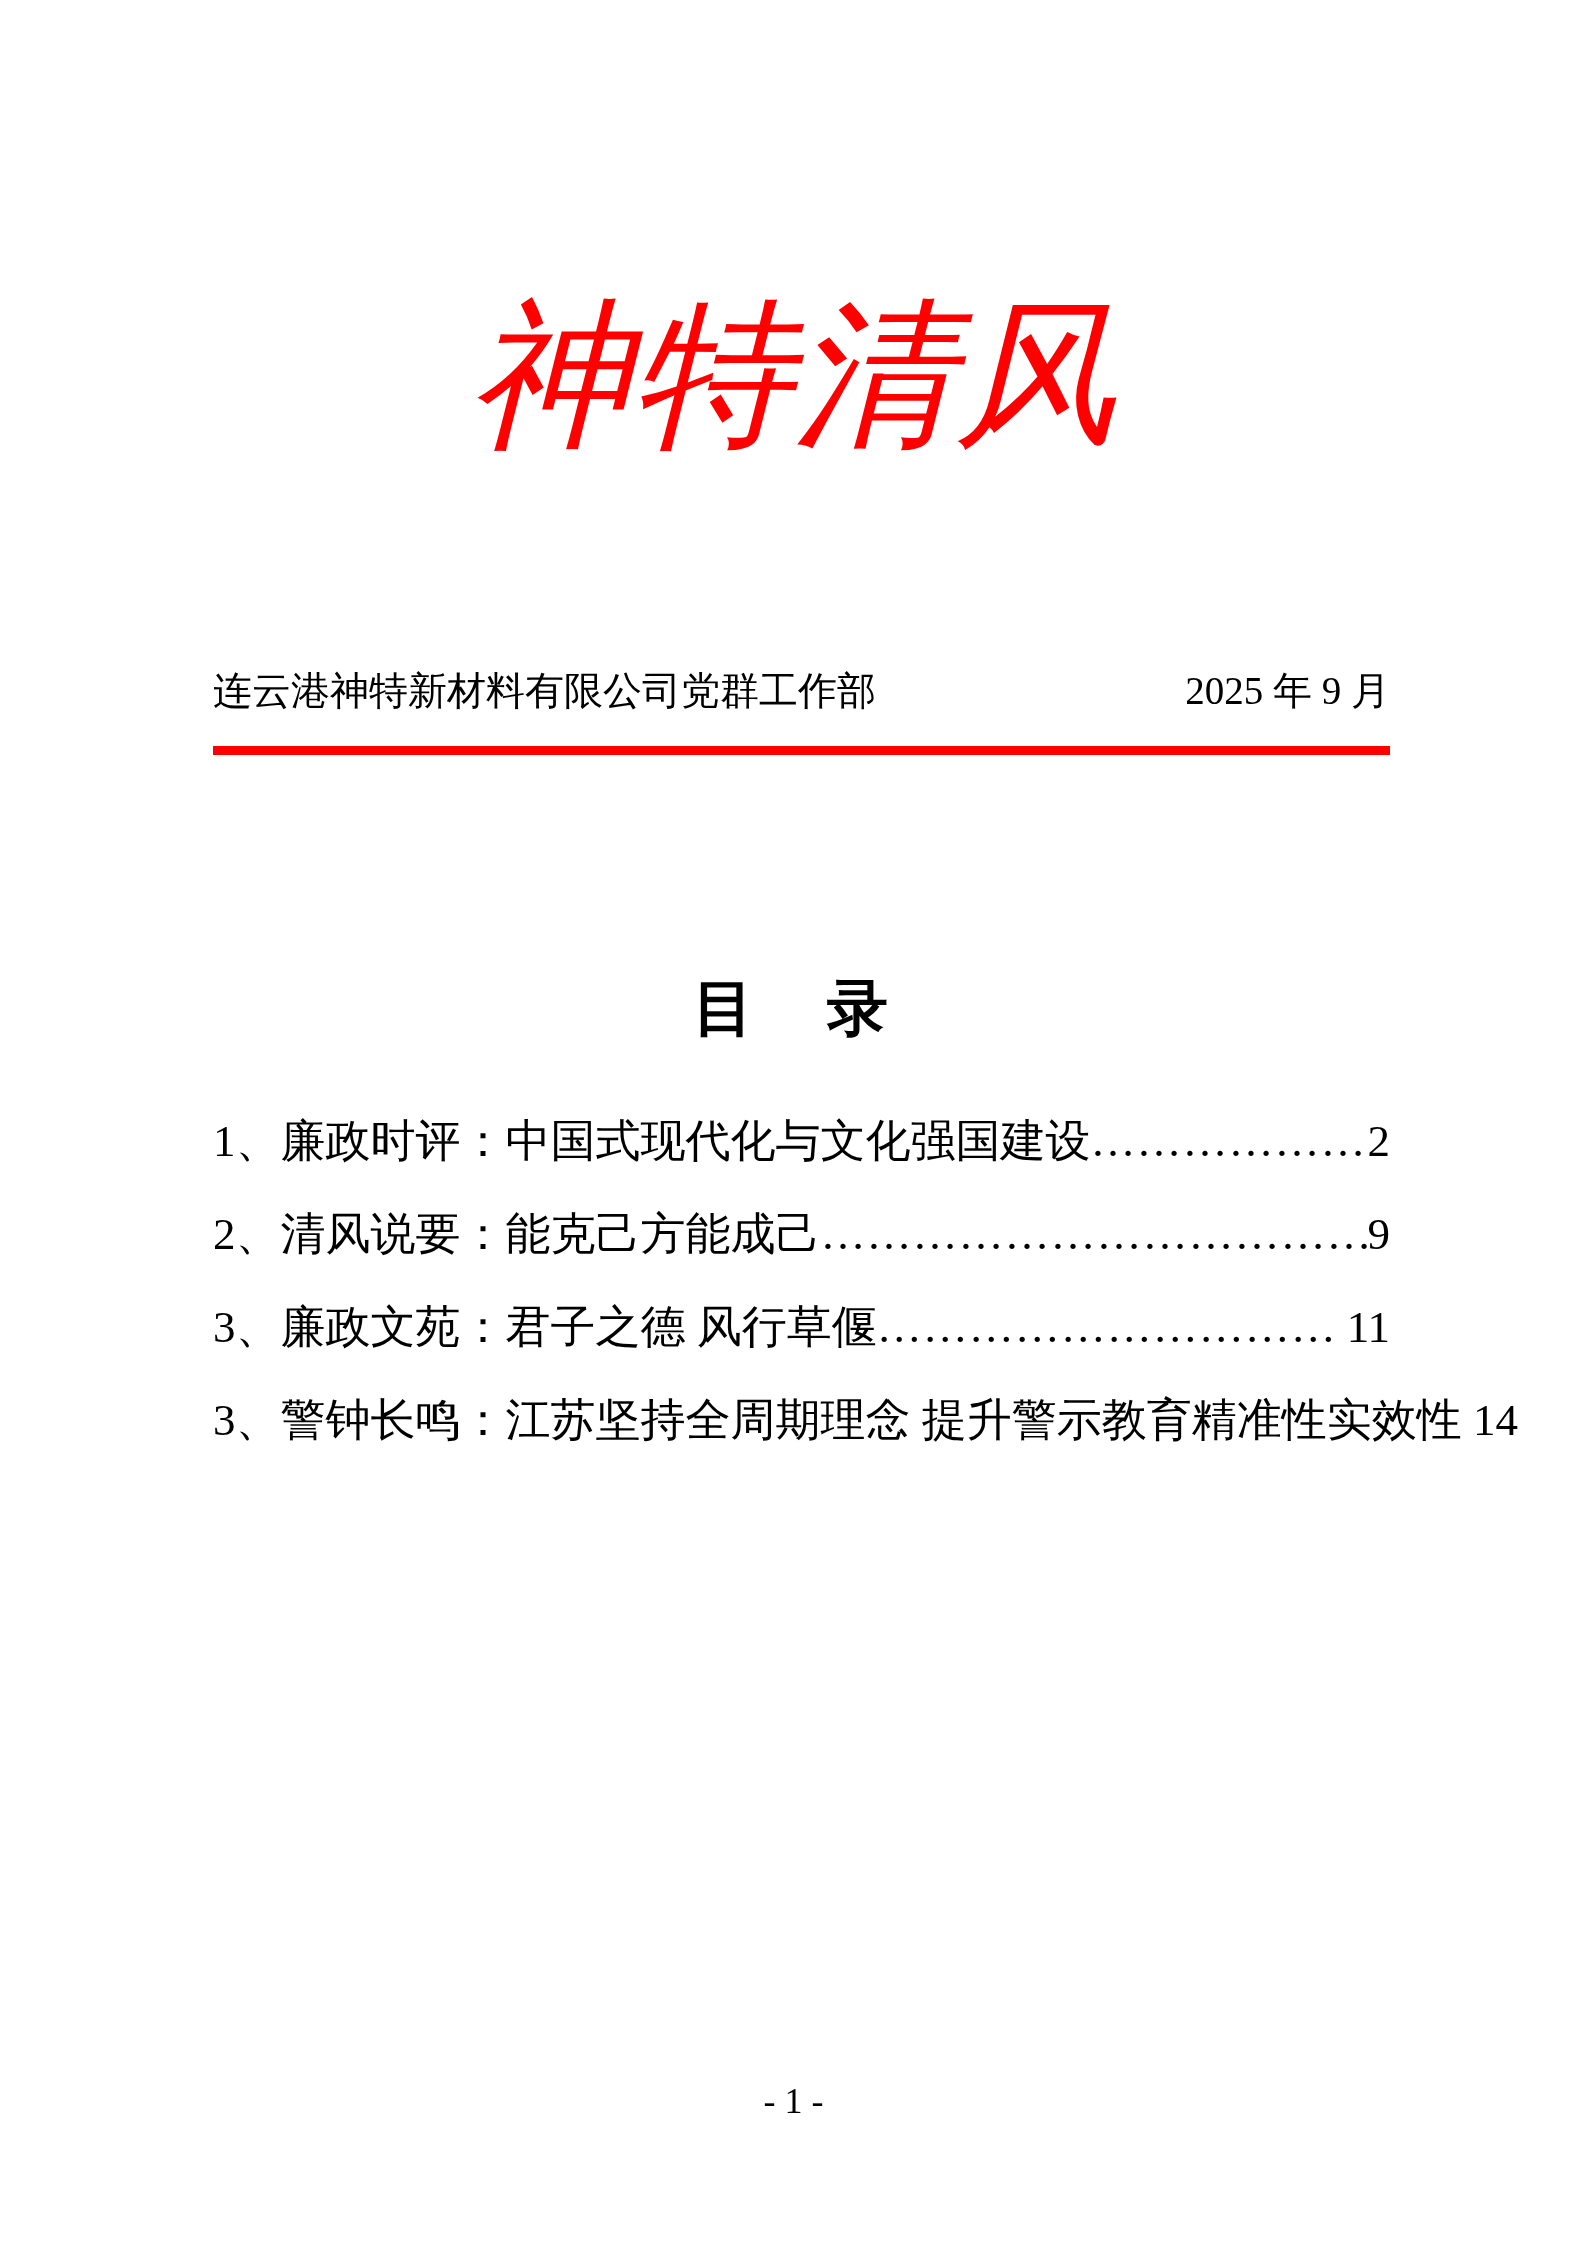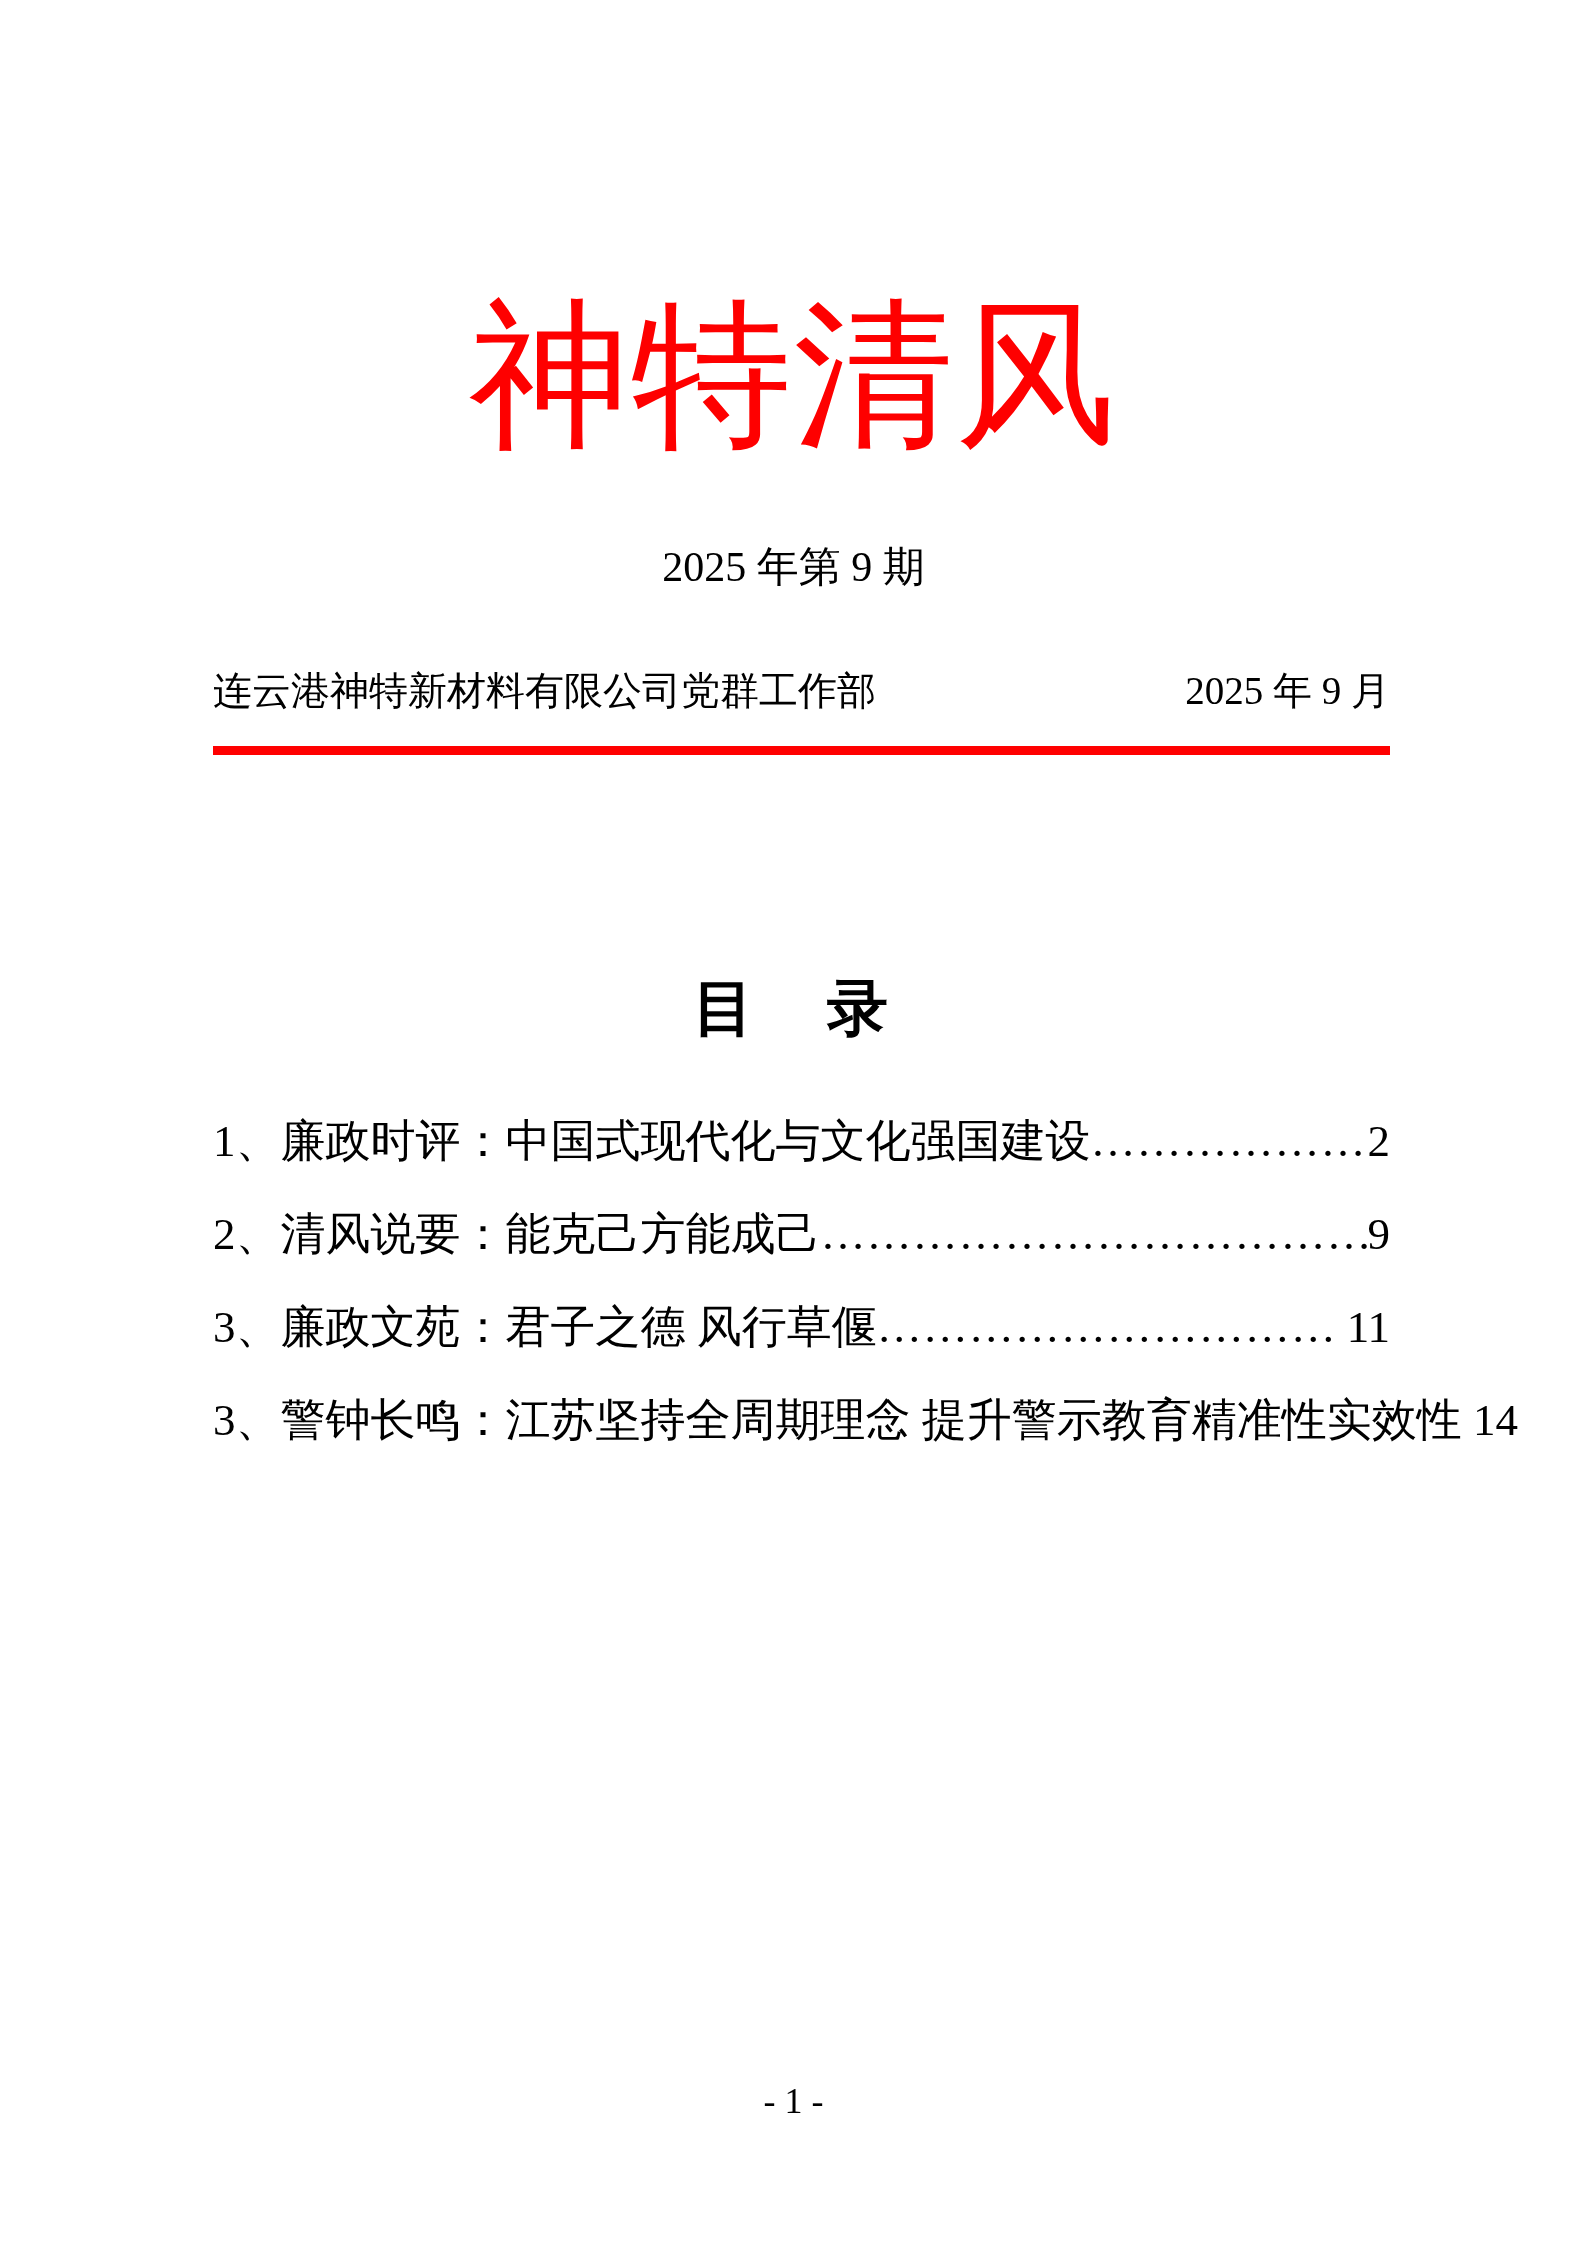--- a/index.html
+++ b/index.html
@@ -21,20 +21,21 @@
     position: absolute;
     top: 296px;
     left: 0;
     width: 100%;
     text-align: center;
     font-size: 160px;
     line-height: 160px;
     letter-spacing: 2px;
     color: #fe0000;
     white-space: pre;
+    font-style: italic;
   }
 
   .issue-line {
     position: absolute;
     top: 543px;
     left: 0;
     width: 100%;
     text-align: center;
     font-size: 42px;
     line-height: 48px;
@@ -116,21 +117,20 @@
     white-space: pre;
   }
 </style>
 </head>
 <body>
 
 <div class="page">
 
   <div class="masthead-title">神特清风</div>
 
-  <div class="issue-line">2025 年第 9 期</div>
 
   <div class="meta-row">
     <span class="publisher">连云港神特新材料有限公司党群工作部</span>
     <span class="issue-date">2025 年 9 月</span>
   </div>
 
   <div class="red-rule"></div>
 
   <div class="toc-heading">目　录</div>
 

